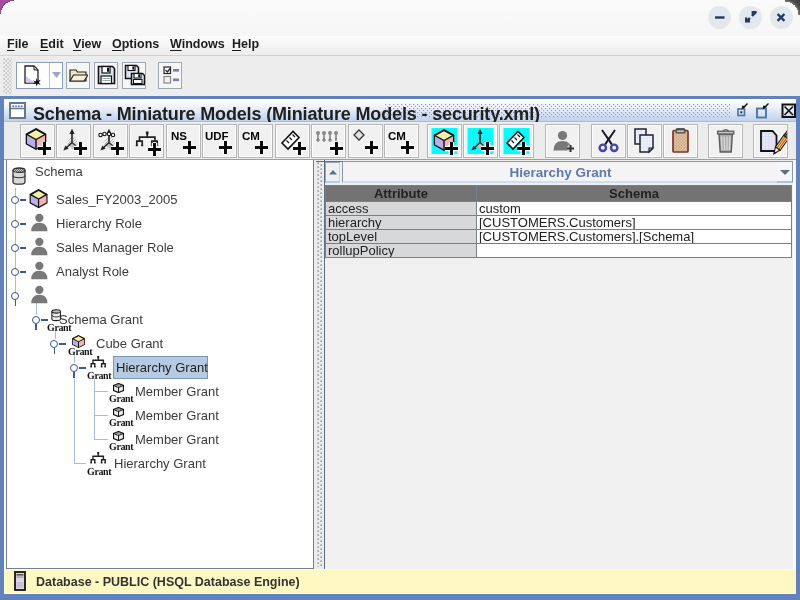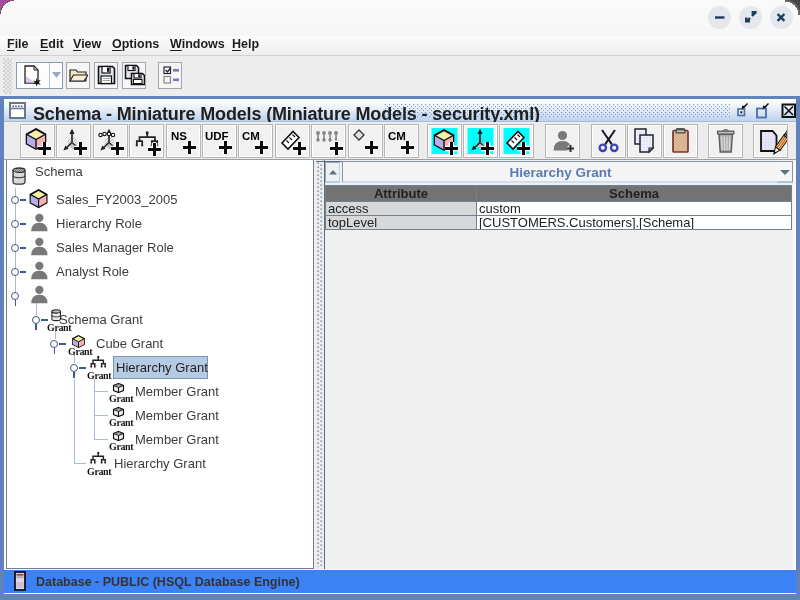--- a/index.html
+++ b/index.html
@@ -37,21 +37,21 @@
 #combo{left:342px;top:161px;width:451px;height:22px;background:#f4f4f4;border:1px solid #8897a8;border-bottom:2px solid #cfdef2;border-right-color:#d7e2f0}
 #combo .lbl{width:435px;text-align:center;top:3px;font-size:13.5px;font-weight:bold;color:#5c7ab2}
 #combobtn{left:777px;top:161px;width:16px;height:22px;background:#f6f6f6;border-top:1px solid #8897a8;border-right:1px solid #8897a8;border-bottom:2px solid #a8c6e4}
 table{border-collapse:collapse;table-layout:fixed}
 #tbl{left:325px;top:185px;width:467px}
 #tbl th{height:14px;background:#737373;border:1px solid #71828f;font-size:13px;font-weight:bold;color:#222;padding:0}
 #tbl td{height:14px;border:1px solid #71828f;font-size:13px;line-height:12px;color:#222;padding:0 0 0 2px;white-space:nowrap;overflow:hidden}
 #tbl td.a{background:#d6d8da}
 #tbl td.v{background:#fff}
 
-#statusbar{left:4px;top:570px;width:792px;height:23px;background:#3b82f6}
+#statusbar{left:4px;top:570px;width:792px;height:23px;background:#fef9c3}
 #statusbar .txt{left:32px;top:4.5px;font-size:12.5px;font-weight:bold;color:#333}
 .grantlbl{position:absolute;font-size:10px;font-weight:bold;color:#151515;font-family:"Liberation Serif",serif;letter-spacing:-.4px}
 </style></head><body>
 
 <div class="abs" id="titlebar">
  <div class="abs wbtn" style="left:708px"></div>
  <div class="abs wbtn" style="left:739px"></div>
  <div class="abs wbtn" style="left:770px"></div>
  <svg class="abs" style="left:708px;top:6px" width="86" height="23" viewBox="0 0 86 23">
   <g stroke="#1e3c60" stroke-width="2.4" fill="none">
@@ -519,22 +519,30 @@
  <tbody>
       <tr>
         <th>Attribute</th>
         <th>Schema</th>
       </tr>
  <tr>
         <td class="a">access</td>
         <td class="v">custom</td>
       </tr>
  <tr>
+        <td class="a">hierarchy</td>
+        <td class="v">[CUSTOMERS.Customers]</td>
+      </tr>
+ <tr>
         <td class="a">topLevel</td>
         <td class="v">[CUSTOMERS.Customers].[Schema]</td>
+      </tr>
+ <tr>
+        <td class="a">rollupPolicy</td>
+        <td class="v">&nbsp;</td>
       </tr>
 </tbody>
   </table>
 
 <div class="abs" id="statusbar">
  <svg class="abs" style="left:10px;top:1px" width="12" height="20" viewBox="0 0 12 20">
   <rect x="1" y="1" width="10" height="18" fill="#ded6e6" stroke="#111" stroke-width="1.8"></rect>
   <rect x="2.5" y="3" width="7" height="1.6" fill="#555"></rect>
   <rect x="2.5" y="5.5" width="7" height="1.2" fill="#999"></rect>
   <path d="M2.5 12h7M2.5 14h7M2.5 16h7" stroke="#b8a8c8" stroke-width="1.2"></path>

